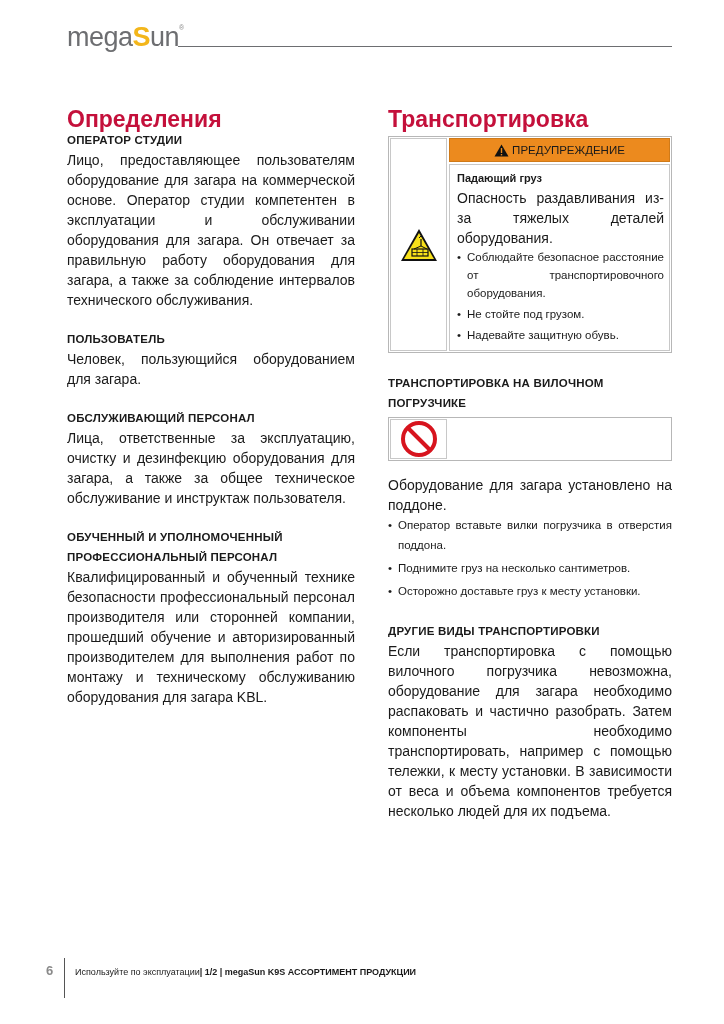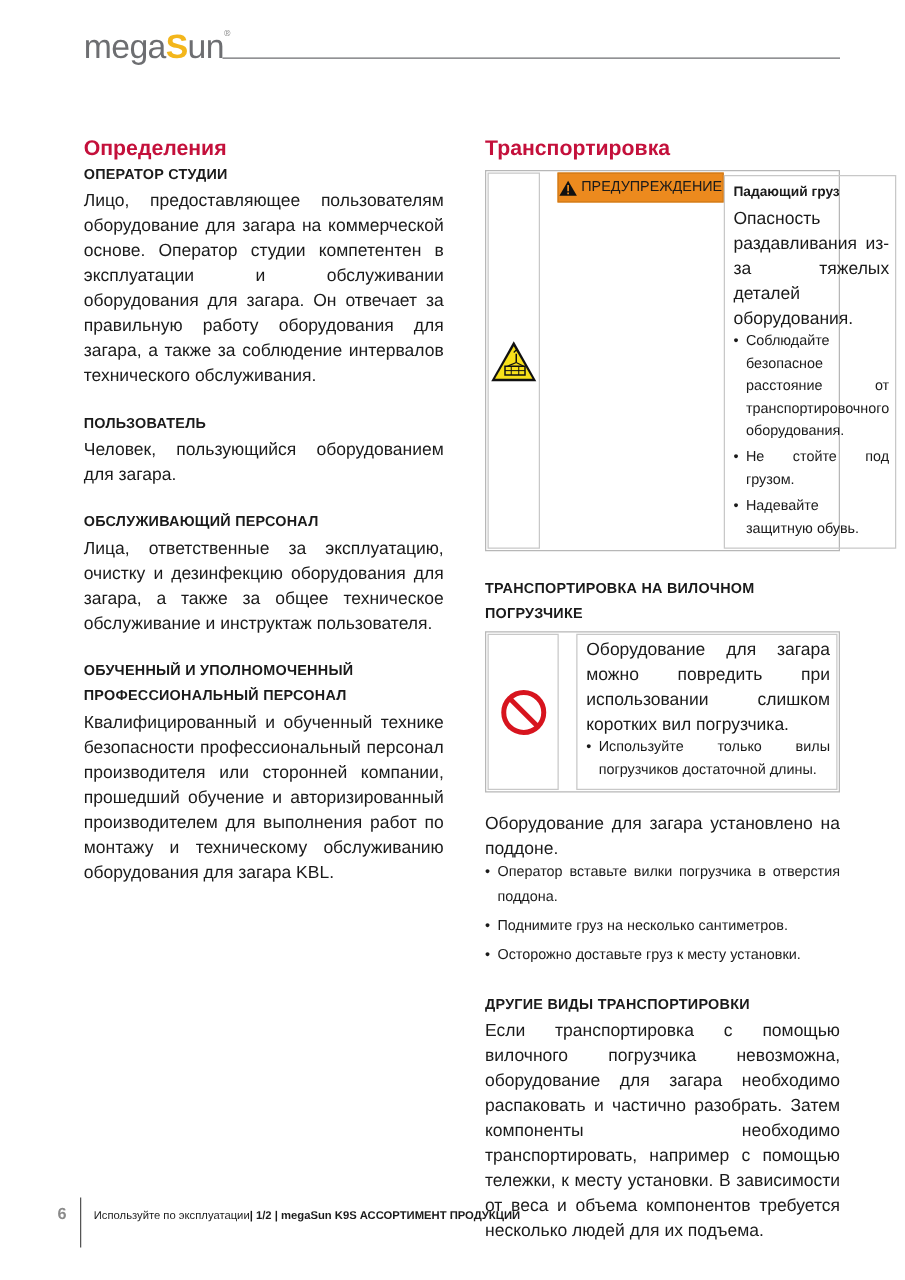--- a/index.html
+++ b/index.html
@@ -9,33 +9,33 @@
   .logo { position:absolute; left:67px; top:22px; font-size:27px; color:#6d6e71;
           letter-spacing:-0.5px; font-family:"Liberation Sans", sans-serif; }
   .logo .s { color:#f3b61b; font-weight:bold; }
   .logo .reg { font-size:7px; vertical-align:top; position:relative; top:2px; color:#888; }
   .header-rule { position:absolute; left:178px; top:46px; width:494px; height:1px; background:#6d6e71; }
 
   .col { position:absolute; top:108px; width:288px; }
   .col-left { left:67px; }
   .col-right { left:388px; width:284px; }
 
-  h1 { margin:0; font-size:17px; font-weight:bold; color:#c4103b; line-height:22px; }
+  h1 { margin:0; font-size:23px; font-weight:bold; color:#c4103b; line-height:22px; }
   h2 { margin:0; font-size:11.5px; font-weight:bold; color:#1a1a1a; line-height:20px; letter-spacing:0.2px; }
   p  { margin:0; font-size:14px; line-height:20px; text-align:justify; }
   .gap { height:19px; }
 
   ul { list-style:none; margin:0; padding:0; }
   li { position:relative; padding-left:10px; font-size:11.5px; line-height:18px; margin-bottom:3px; text-align:justify; }
   li::before { content:"•"; position:absolute; left:0; top:0; }
   ul.loose li { line-height:20px; margin-bottom:3px; }
 
   .box { border:1px solid #b7b7b7; padding:1px; display:flex; margin-top:4px; }
   .box .icon-cell { width:55px; border:1px solid #c8c8c8; display:flex; align-items:center; justify-content:center; }
-  .box .content-cell { flex:1; margin-left:14px; display:flex; flex-direction:row; }
+  .box .content-cell { flex:1; margin-left:2px; display:flex; flex-direction:column; }
   .warn-head { background:#ec8a1e; height:22px; display:flex; align-items:center; justify-content:center;
                font-size:11.5px; color:#1a1a1a; border:1px solid #d07a18; }
   .warn-head svg { margin-right:3px; }
   .warn-body { border:1px solid #c8c8c8; margin-top:2px; padding:4px 5px 3px 7px; }
   .warn-body .title { font-weight:bold; font-size:11px; line-height:19px; }
   .plain-body { border:1px solid #c8c8c8; padding:1px 5px 3px 7px; flex:1; }
 
   .footer-num { position:absolute; left:46px; top:963px; font-size:13px; font-weight:bold; color:#8a8a8a; }
   .footer-rule { position:absolute; left:64px; top:958px; width:1px; height:40px; background:#555; }
   .footer-text { position:absolute; left:75px; top:967px; font-size:9px; color:#1a1a1a; }
@@ -110,28 +110,20 @@
   <div class="gap" style="height:20px;"></div>
   <h2>ТРАНСПОРТИРОВКА НА ВИЛОЧНОМ ПОГРУЗЧИКЕ</h2>
 
   <div class="box">
     <div class="icon-cell">
       <svg width="38" height="38" viewBox="0 0 38 38">
         <circle cx="19" cy="19" r="16" fill="#fff" stroke="#d7141e" stroke-width="4"></circle>
         <line x1="8" y1="8" x2="30" y2="30" stroke="#d7141e" stroke-width="4"></line>
       </svg>
     </div>
-    <div class="content-cell">
-      <div class="plain-body">
-        <p>Оборудование для загара можно повредить при использовании слишком коротких вил погрузчика.</p>
-        <ul>
-          <li>Используйте только вилы погрузчиков достаточной длины.</li>
-        </ul>
-      </div>
-    </div>
   </div>
 
   <div class="gap" style="height:14px;"></div>
   <p>Оборудование для загара установлено на поддоне.</p>
   <ul class="loose">
     <li>Оператор вставьте вилки погрузчика в отверстия поддона.</li>
     <li>Поднимите груз на несколько сантиметров.</li>
     <li>Осторожно доставьте груз к месту установки.</li>
   </ul>
 

